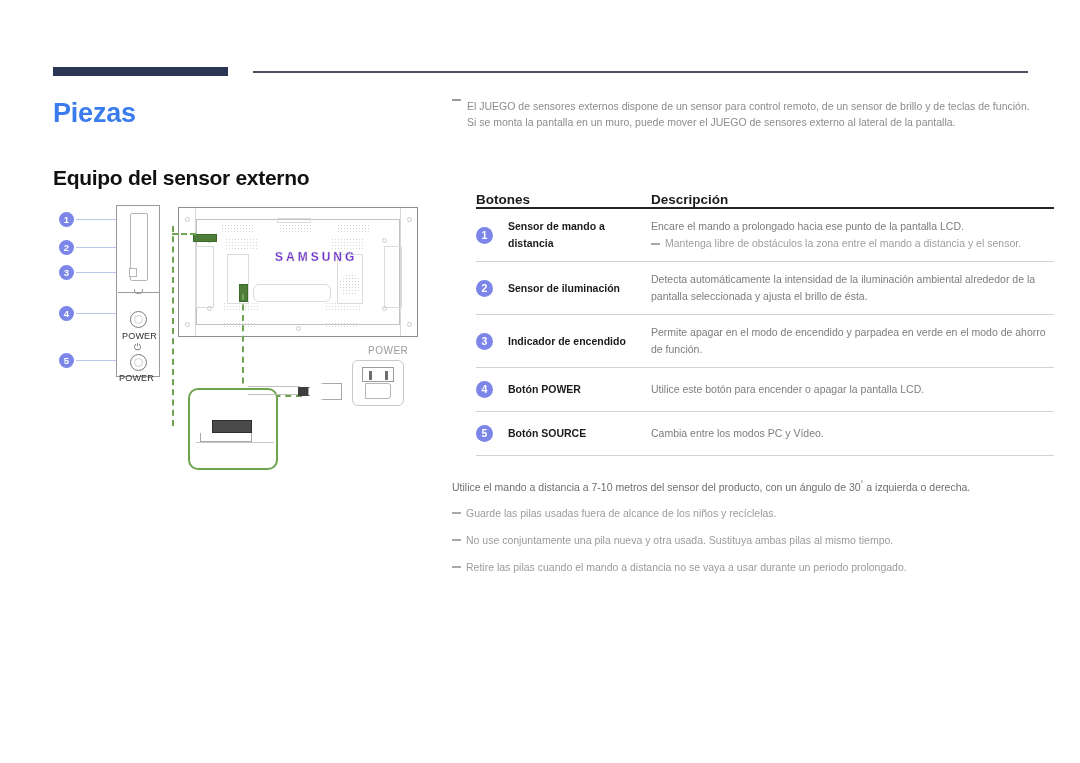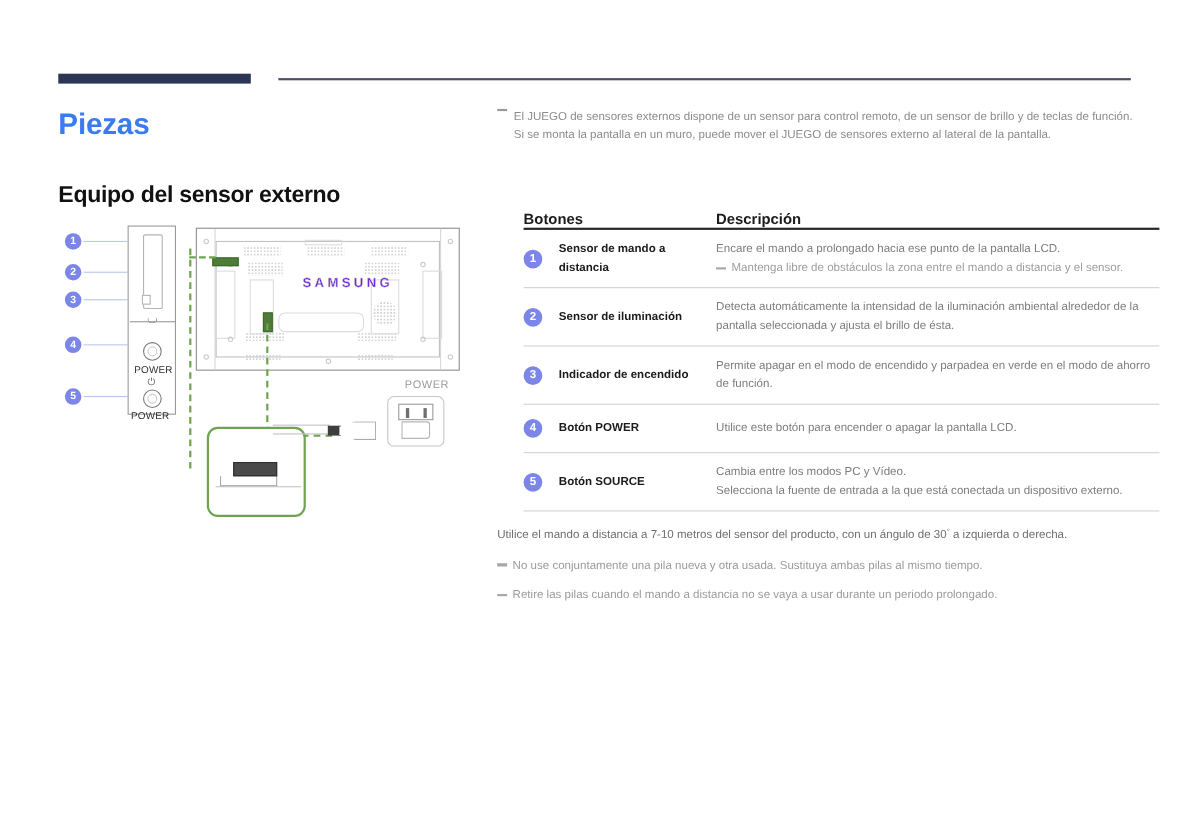--- a/index.html
+++ b/index.html
@@ -558,31 +558,31 @@
     <div class="row-desc">Utilice este botón para encender o apagar la pantalla LCD.</div>
   </div>
 
   <div class="row">
     <div class="row-num">
       <div class="badge">5</div>
     </div>
     <div class="row-name">Botón SOURCE</div>
     <div class="row-desc">
       <div>Cambia entre los modos PC y Vídeo.</div>
-      <div>Selecciona la fuente de entrada a la que está conectada un dispositivo externo.</div>
     </div>
   </div>
 </div>
 
 <div class="foot">
   <div class="foot-line">
     <span>Utilice el mando a distancia a 7-10 metros del sensor del producto, con un ángulo de 30</span><span class="deg">°</span><span> a izquierda o derecha.</span>
   </div>
   <div class="foot-note">
     <span class="dash"></span>
+    <span>Guarde las pilas usadas fuera de alcance de los niños y recíclelas.</span>
   </div>
   <div class="foot-note">
     <span class="dash"></span>
     <span>No use conjuntamente una pila nueva y otra usada. Sustituya ambas pilas al mismo tiempo.</span>
   </div>
   <div class="foot-note">
     <span class="dash"></span>
     <span>Retire las pilas cuando el mando a distancia no se vaya a usar durante un periodo prolongado.</span>
   </div>
 </div>

